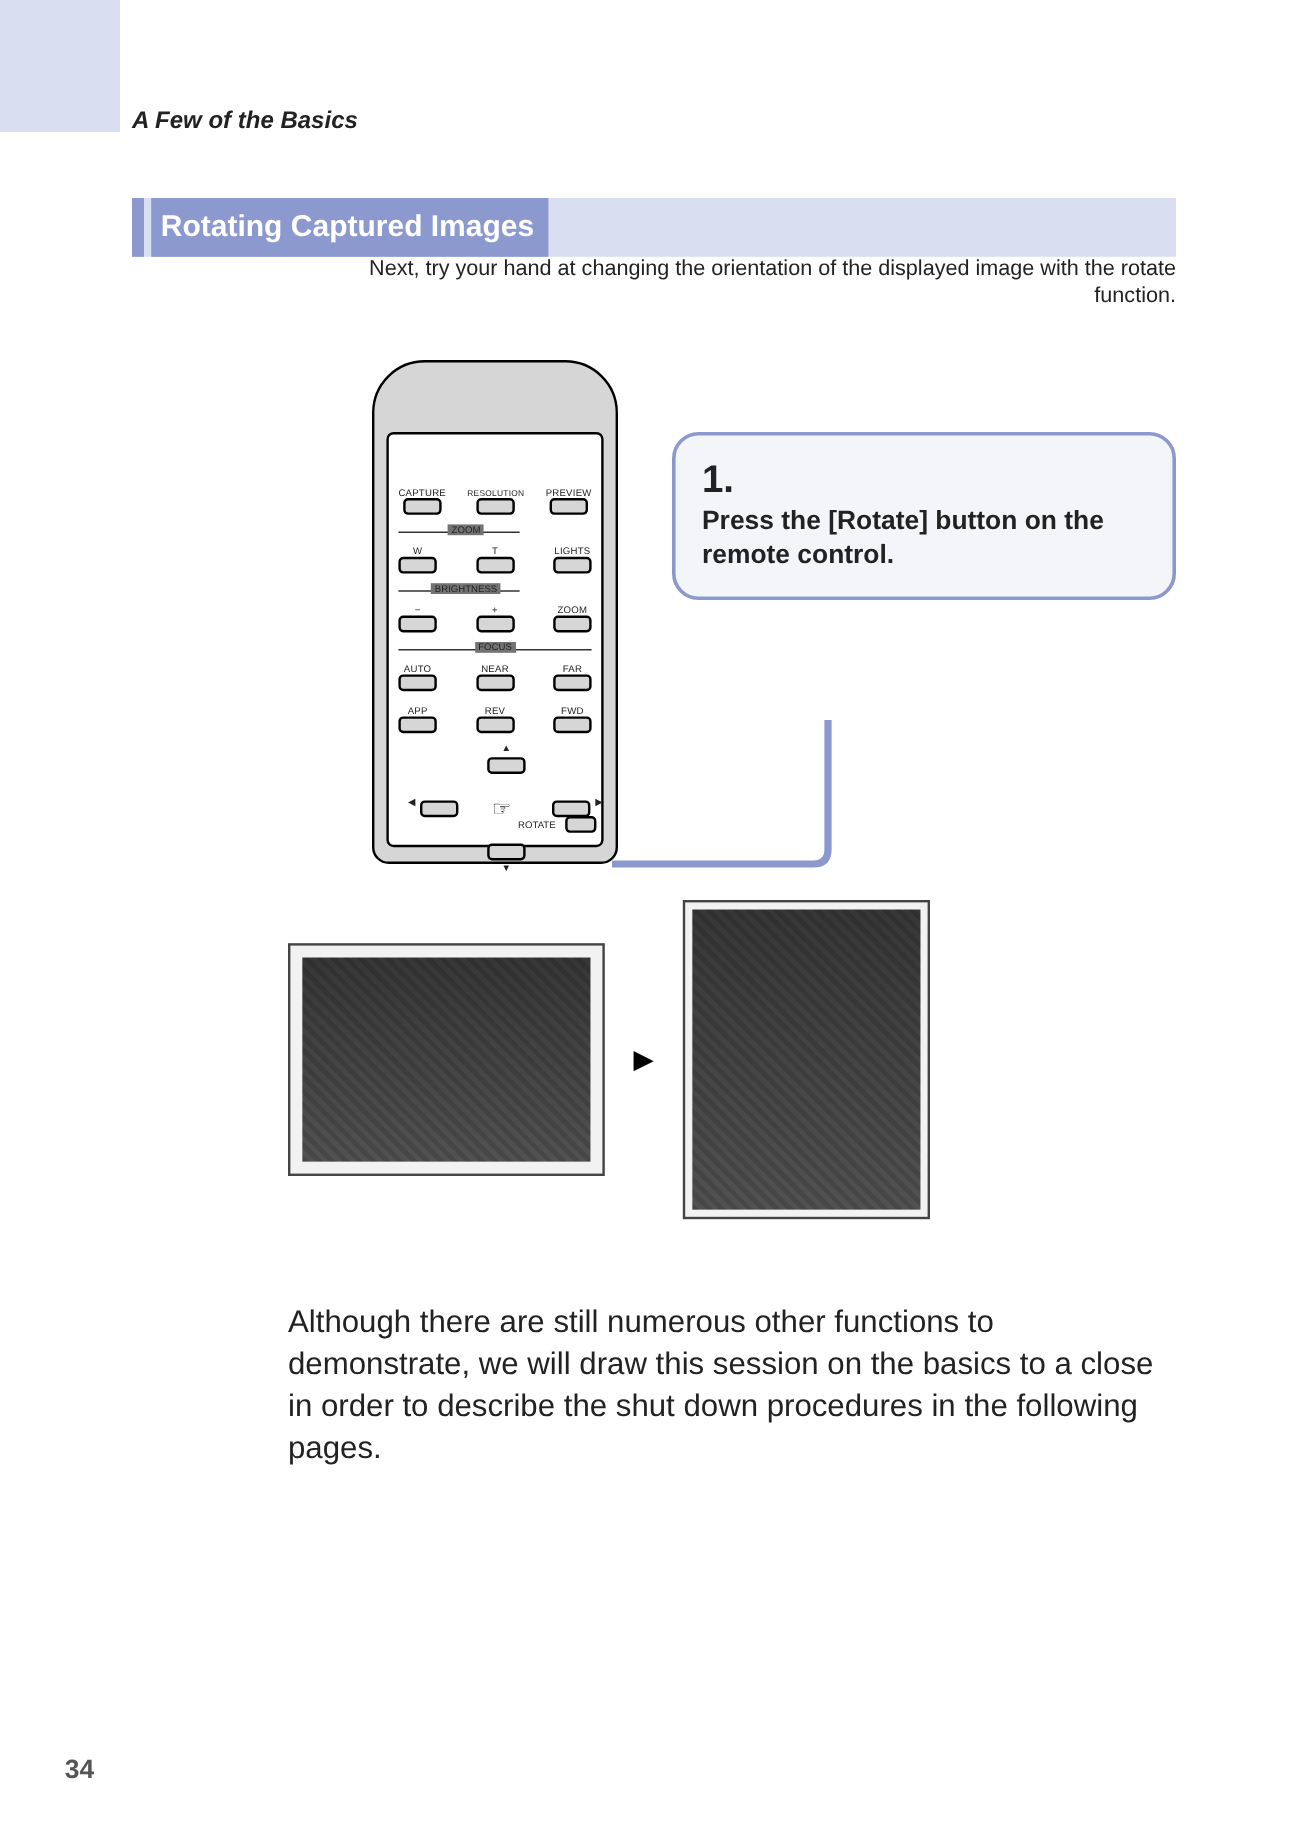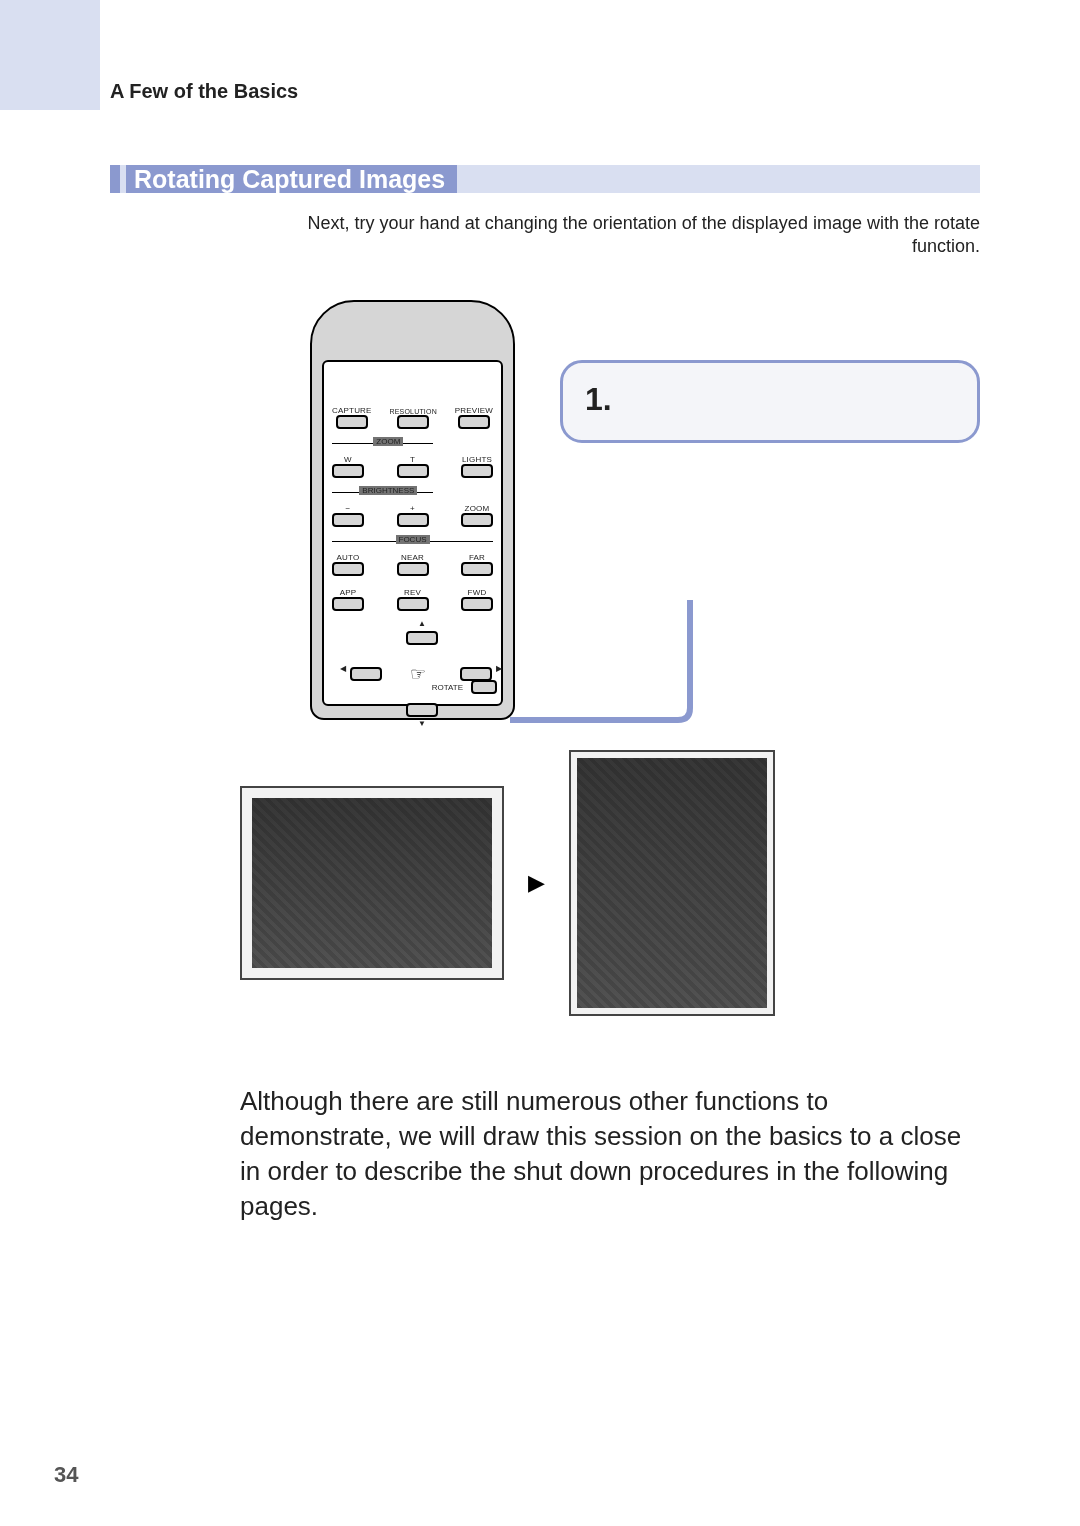--- a/index.html
+++ b/index.html
@@ -12,28 +12,29 @@
     position: relative;
   }
   .top-accent {
     position: absolute;
     top: 0; left: 0;
     width: 100px; height: 110px;
     background: #d9dff1;
   }
   .chapter-label {
     position: absolute;
-    top: 80px; left: 110px;
+    top: 90px; left: 110px;
     font-weight: bold;
     font-size: 20px;
+    font-style: italic;
   }
   .section-row {
     position: absolute;
     top: 165px; left: 110px; right: 100px;
-    height: 28px;
+    height: 49px;
     background: #d9dff1;
     display: flex;
     align-items: stretch;
   }
   .section-accent {
     width: 10px; background: #8b99cf;
   }
   .section-title {
     background: #8b99cf;
     color: #fff;
@@ -327,20 +328,21 @@
     </div>
   </div>
 </div>
 
 <svg class="callout-connector" viewBox="0 0 200 130">
   <path d="M180 0 L180 108 Q180 120 168 120 L0 120" stroke="#8b99cf" stroke-width="6" fill="none" stroke-linecap="round"></path>
 </svg>
 
 <div class="callout">
   <div class="callout-num">1.</div>
+  <div class="callout-title">Press the [Rotate] button on the remote control.</div>
 </div>
 
 <div class="examples">
   <div class="ex-frame ex1">
     <div class="ex-img"></div>
   </div>
   <div class="arrow-sep">▶</div>
   <div class="ex-frame ex2">
     <div class="ex-img"></div>
   </div>

